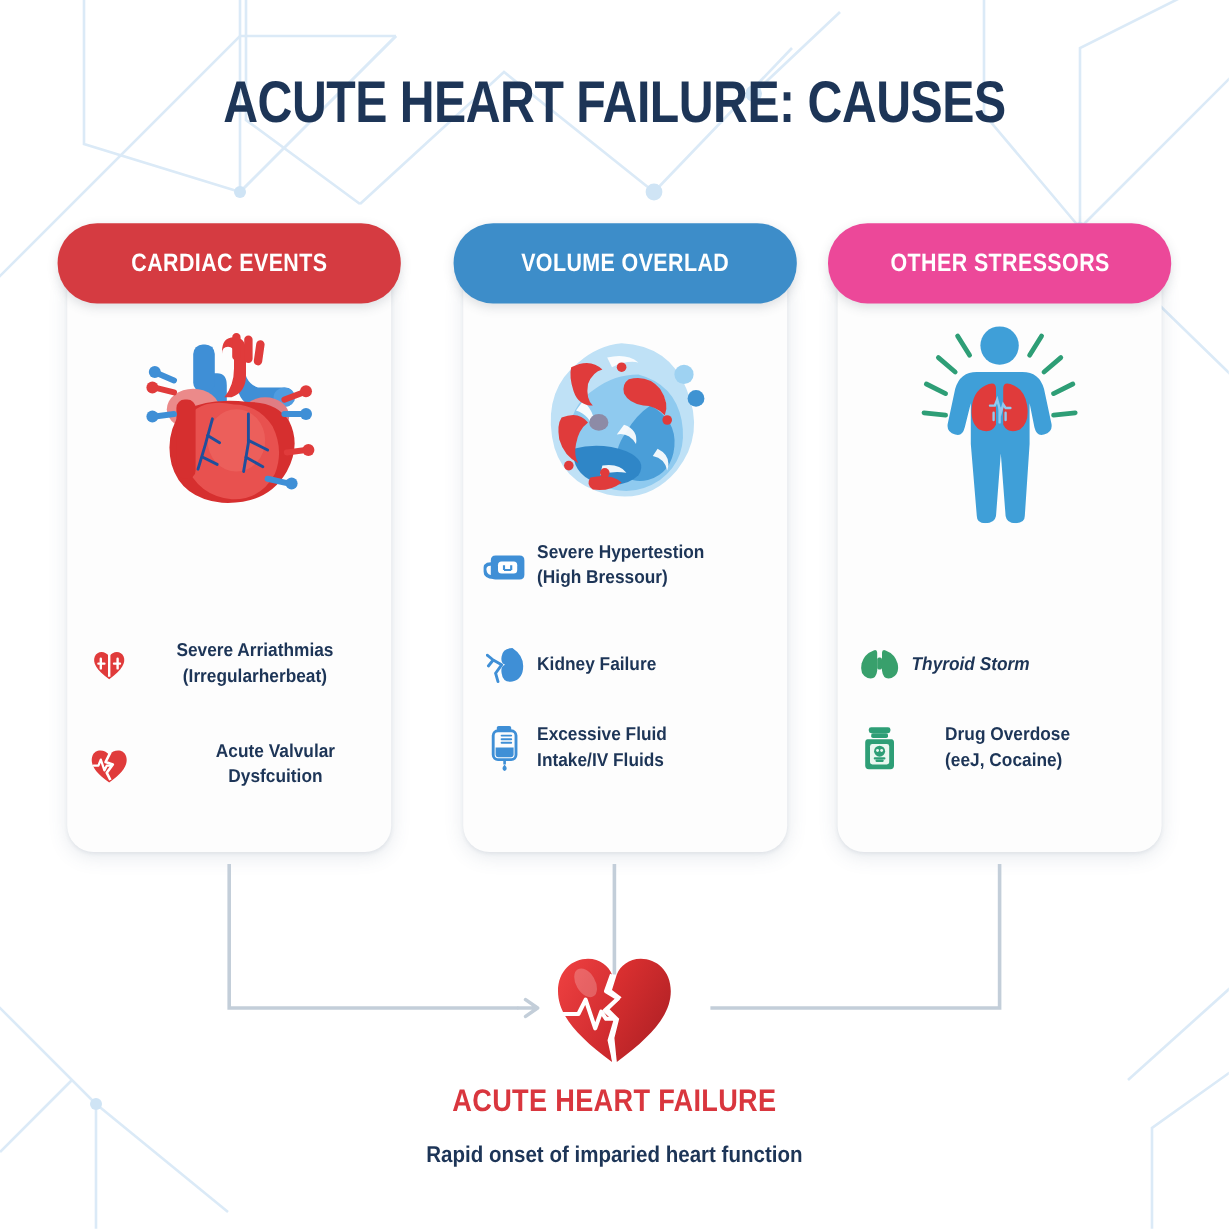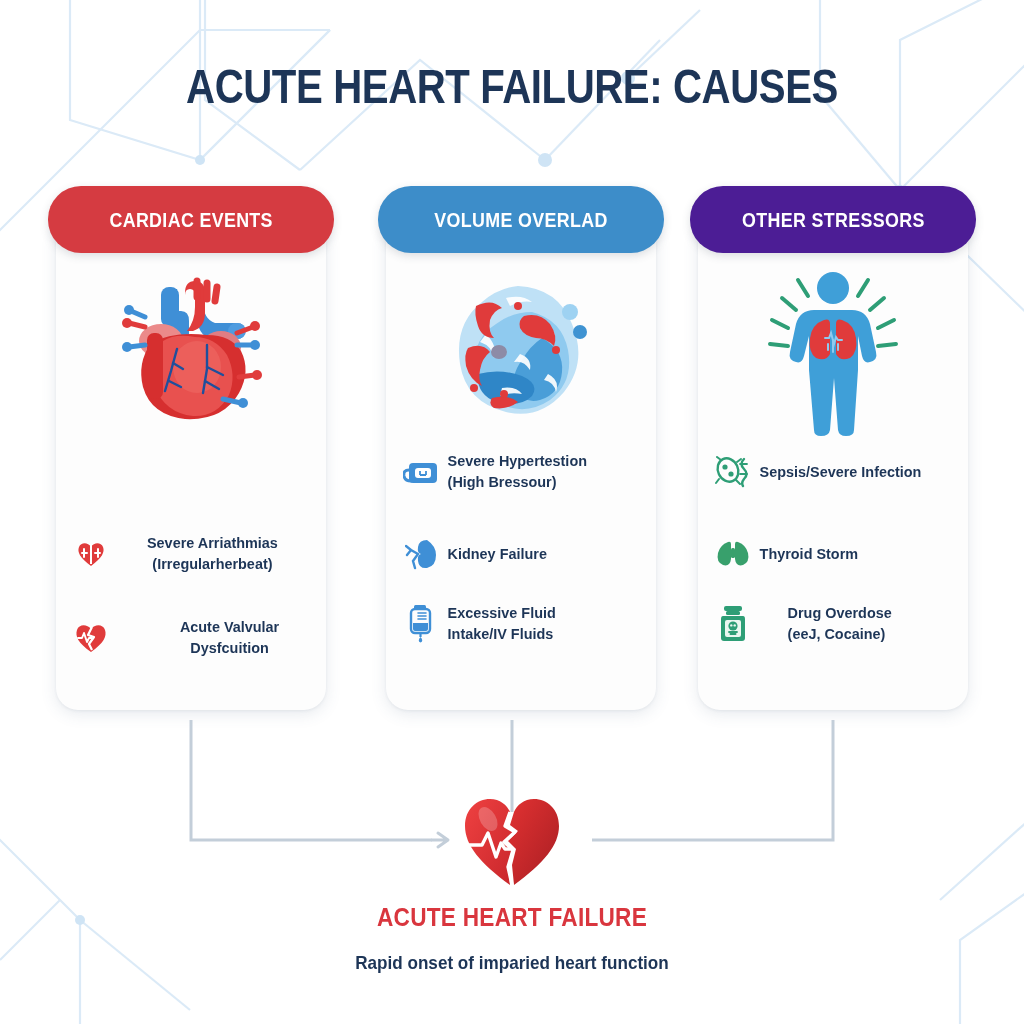--- a/index.html
+++ b/index.html
@@ -61,21 +61,21 @@
   .pill-label{
     color:#ffffff;
     font-size:21px;
     font-weight:700;
     letter-spacing:0.4px;
     transform:scaleX(0.85);
     white-space:nowrap;
   }
   .pill.red{ background:#d53b41; }
   .pill.blue{ background:#3d8dc9; }
-  .pill.green{ background:#4c1d95; }
+  .pill.green{ background:#ec4899; }
 
   .illus{
     position:absolute; top:72px; left:8px;
     width:270px; height:185px;
     display:flex; align-items:center; justify-content:center;
     z-index:2;
   }
 
   .items{
     position:absolute; top:265px; left:8px;
@@ -380,37 +380,22 @@
 
           <g stroke="#8fcaef" stroke-width="2" fill="none" stroke-linecap="round">
             <path d="M67 72 L71 72 L73 67 L76 78 L78 71 L80 74 L84 74"></path>
             <path d="M70 78 L70 84 M80 78 L80 84 M75 74 L75 86"></path>
           </g>
         </svg>
       </div>
 
       <div class="items">
 
-        <div class="item" style="top:0px;">
-          <span class="ico">
-            <svg width="36" height="32" viewBox="0 0 36 32">
-              <ellipse cx="13" cy="14" rx="10" ry="12" transform="rotate(-25 13 14)" fill="none" stroke="#2e9e76" stroke-width="2.4"></ellipse>
-              <circle cx="10" cy="11" r="2.6" fill="#2e9e76"></circle>
-              <circle cx="16" cy="18" r="2.6" fill="#2e9e76"></circle>
-              <path d="M6 4 L2 1 M22 6 L26 3 M4 23 L1 27 M21 24 L25 28" stroke="#2e9e76" stroke-width="2" stroke-linecap="round"></path>
-              <path d="M29 3 Q24 8 29 13 Q34 18 29 23 Q26 27 28 30" stroke="#2e9e76" stroke-width="2.4" fill="none" stroke-linecap="round"></path>
-              <path d="M25 8 L32 8 M25 18 L32 18" stroke="#2e9e76" stroke-width="1.8" stroke-linecap="round"></path>
-            </svg>
-          </span>
-          <span class="txt">
-            <span>Sepsis/Severe Infection</span>
-          </span>
-        </div>
-
-        <div class="item" style="top:82px;">
+
+        <div class="item" style="top:82px;font-style:italic;">
           <span class="ico">
             <svg width="34" height="28" viewBox="0 0 34 28">
               <path d="M15 4 Q15 1 12 2 Q4 5 2 13 Q0 22 7 25 Q14 27 15 19 Z" fill="#38a06c"></path>
               <path d="M19 4 Q19 1 22 2 Q30 5 32 13 Q34 22 27 25 Q20 27 19 19 Z" fill="#38a06c"></path>
               <rect x="15" y="8" width="4" height="10" rx="1.6" fill="#38a06c"></rect>
             </svg>
           </span>
           <span class="txt">
             <span>Thyroid Storm</span>
           </span>

